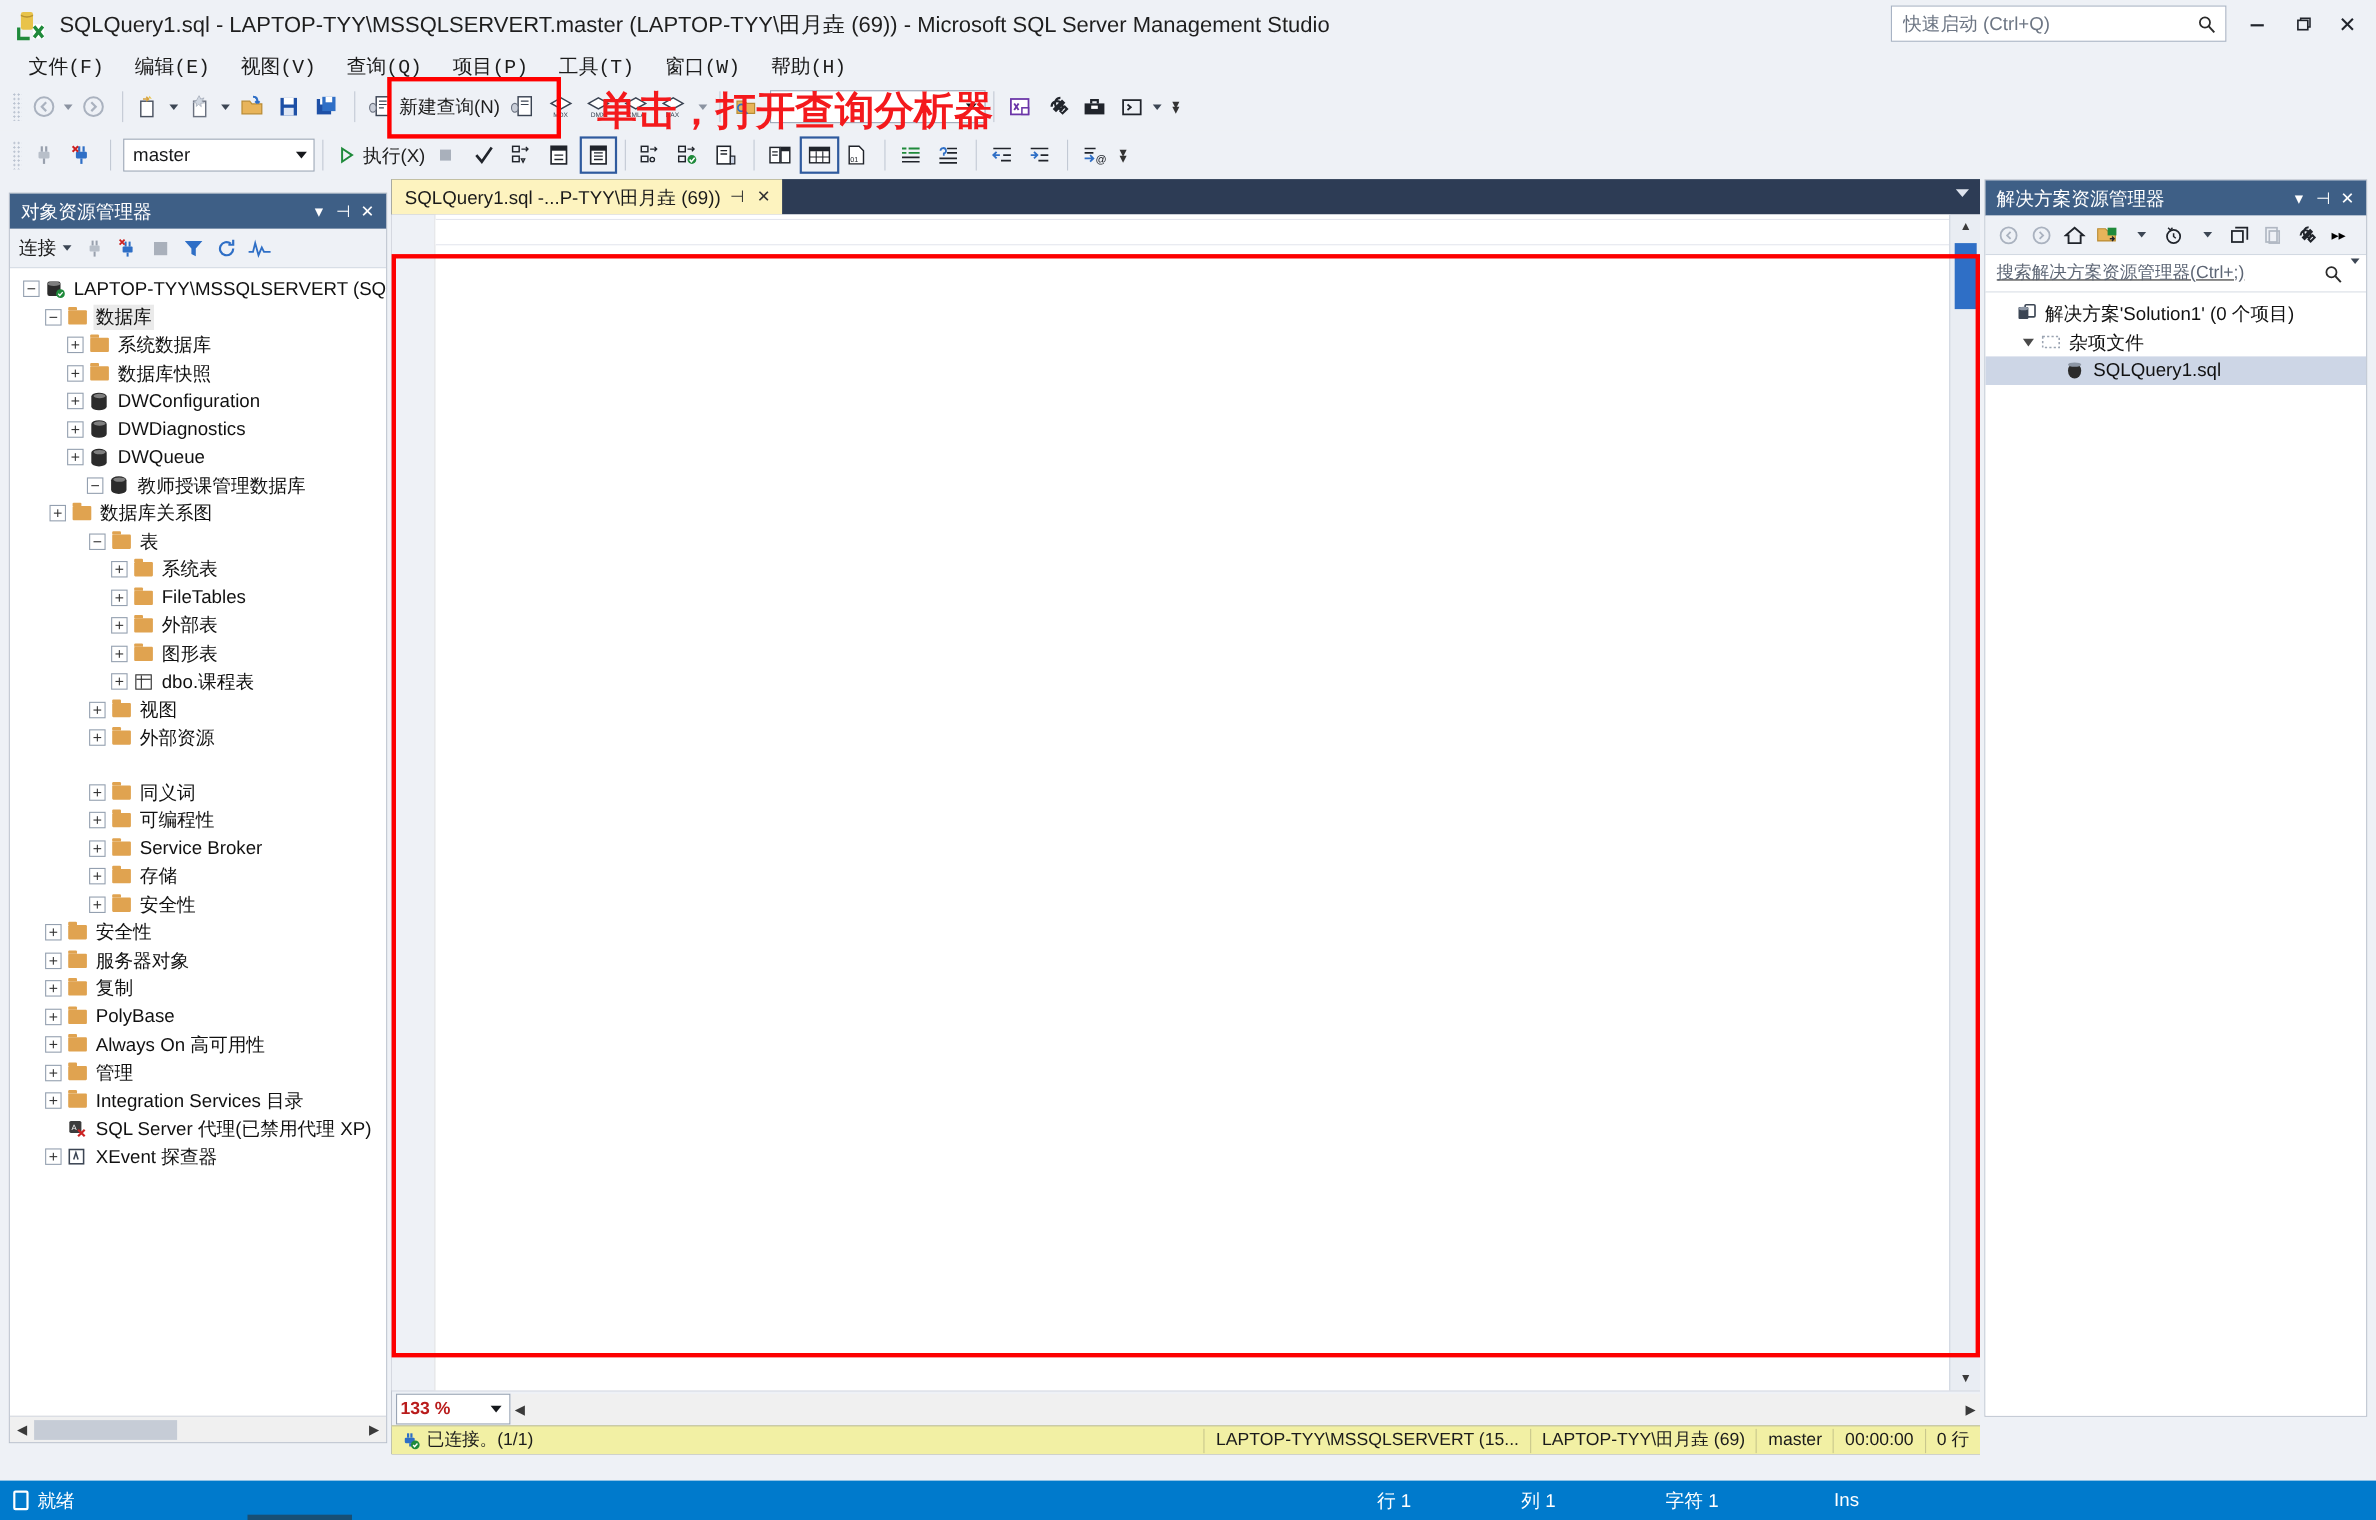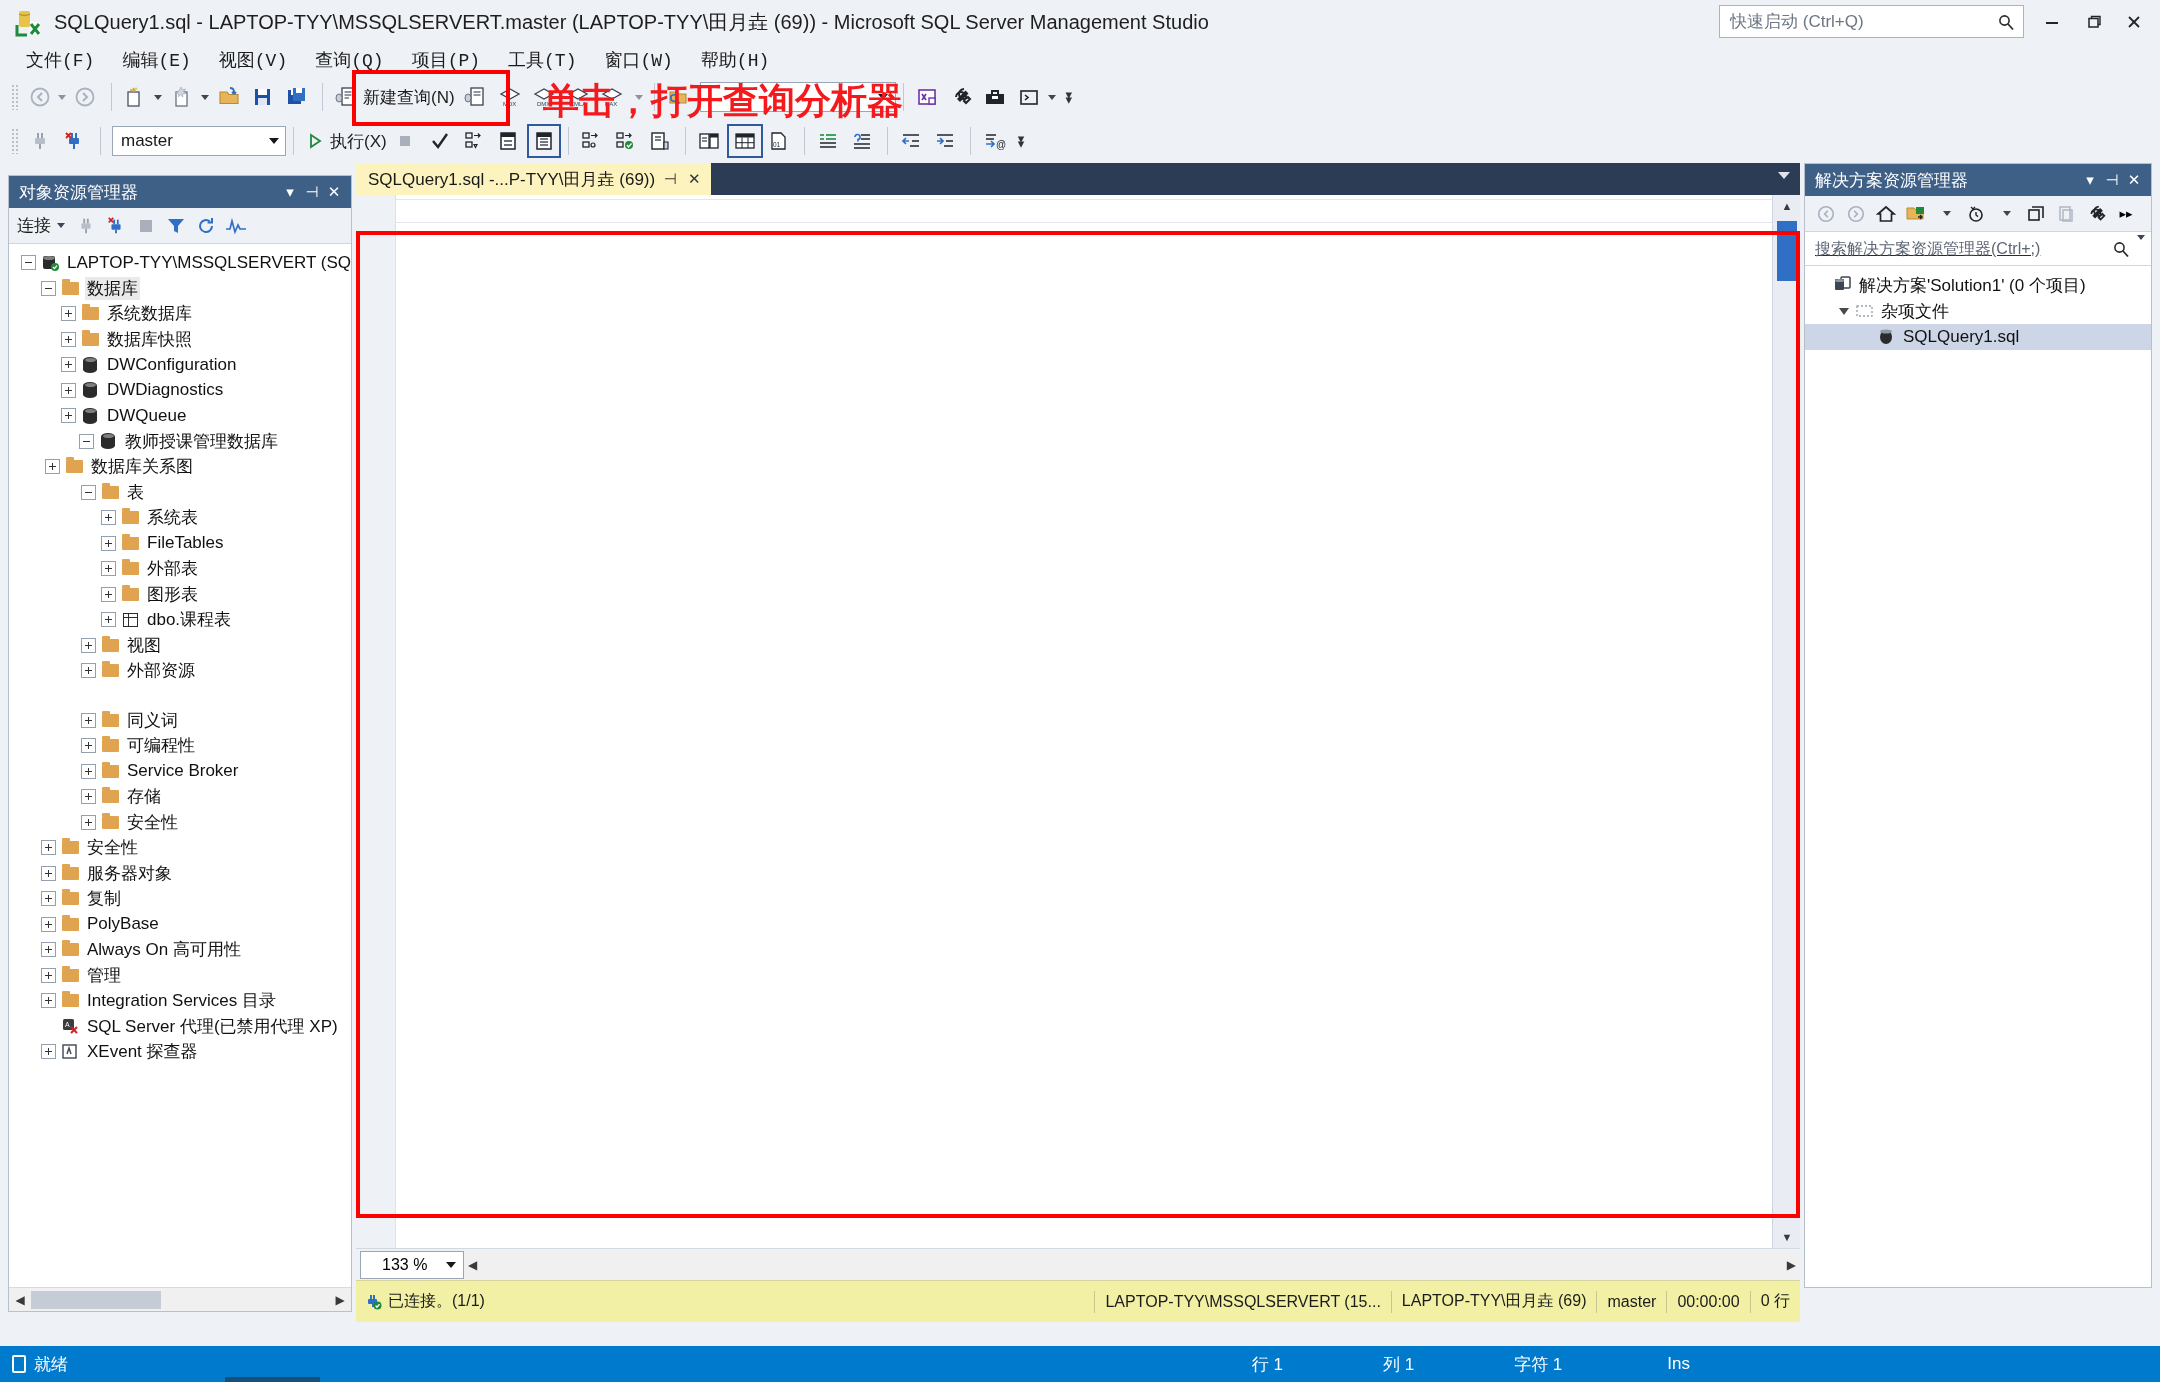--- a/index.html
+++ b/index.html
@@ -179,27 +179,27 @@
     font-family:"DejaVu Sans","Liberation Sans",sans-serif;
   }
   #editor-bottom{
     height:32px; background:#eef1f6; display:flex; align-items:center; flex:none;
     border-top:1px solid #d2d8e2;
   }
   #zoombox{
     width:104px; height:28px; background:#fff; border:1px solid #9aa5b5;
     display:flex; align-items:center; position:relative; margin-left:4px;
   }
-  #zoombox .zv{ font-size:16px; color:#000000; padding-left:21px;}
+  #zoombox .zv{ font-size:16px; color:#b91c1c; padding-left:3px;font-weight:bold;}
   #zoombox .cb-arrow{ position:absolute; right:7px; top:10px;
      width:0;height:0;border-left:5px solid transparent;border-right:5px solid transparent;border-top:6px solid #16181c;}
   #ed-hscroll{ flex:1; height:28px; background:#f0f0f0; display:flex; align-items:center; justify-content:space-between; padding:0 4px;}
   #ed-hscroll span{ font-size:12px; color:#3a3a3a;}
   #status-yellow{
-    height:42px; background:#f2f0a4; display:flex; align-items:center;
+    height:26px; background:#f2f0a4; display:flex; align-items:center;
     font-size:16px; color:#1b1b1b; flex:none; border-top:1px solid #d8d6a0;
   }
   #status-yellow .left{ display:flex; align-items:center; gap:6px; padding-left:8px; flex:1;}
   #status-yellow .cell{ padding:0 10px; border-left:1px solid #c9c78d; white-space:nowrap; height:22px; display:flex; align-items:center;}
 
   
   #sol-explorer{
     position:absolute; right:8px; top:0; width:348px; bottom:34px;
     background:#fff; border:1px solid #b8c0cc; display:flex; flex-direction:column;
   }

